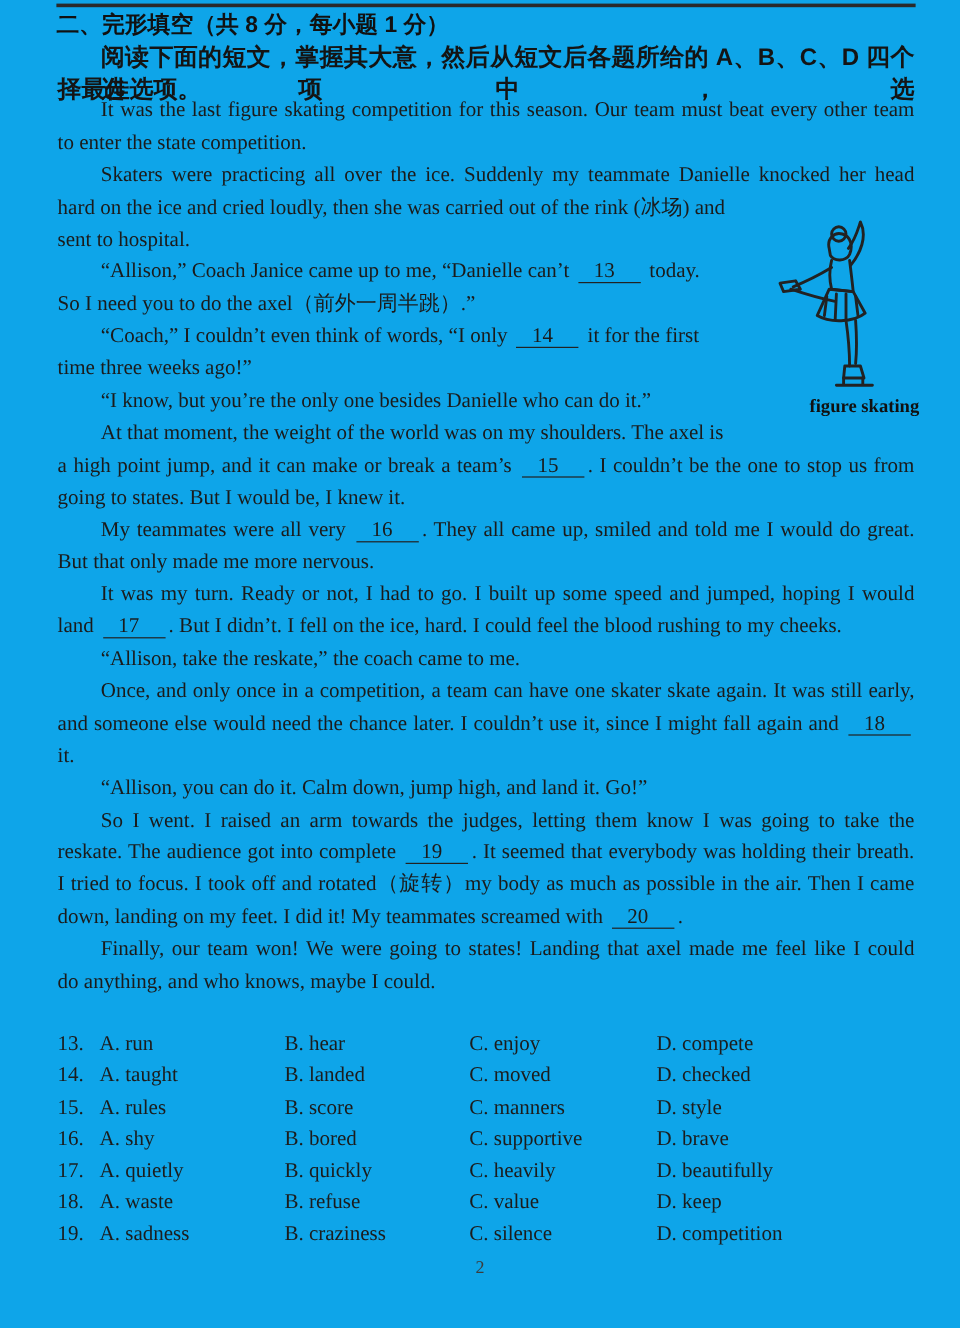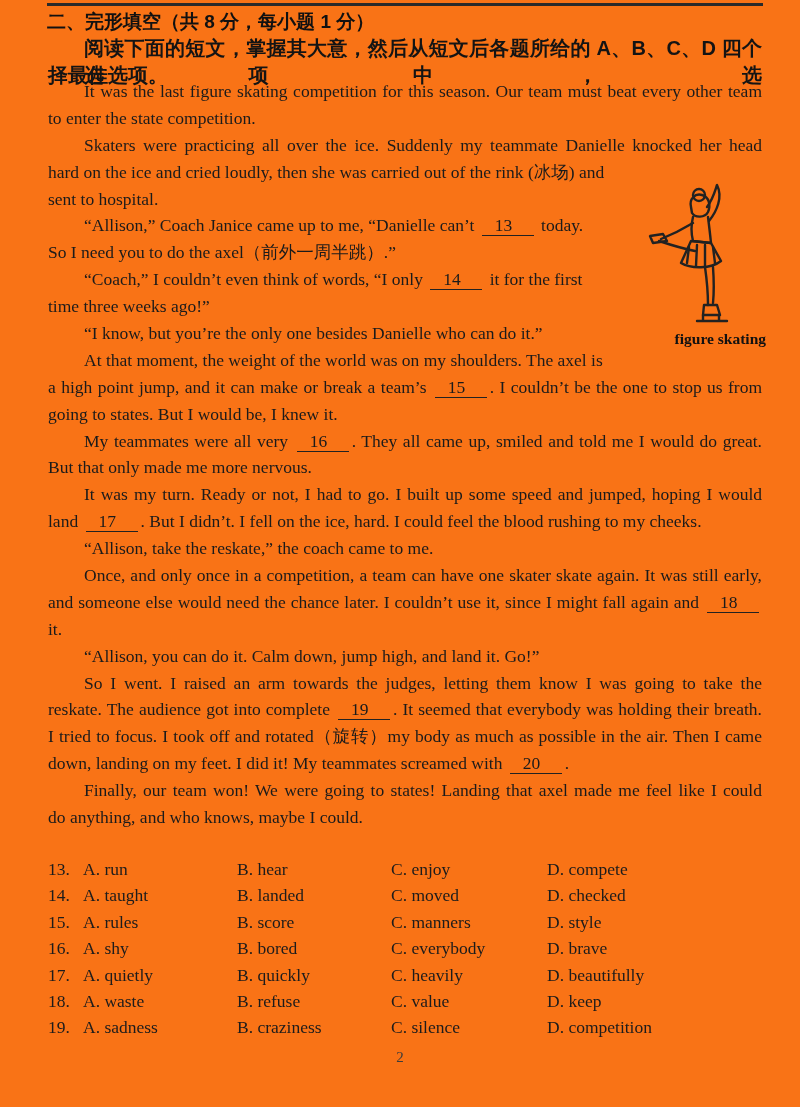--- a/index.html
+++ b/index.html
@@ -1,19 +1,19 @@
 <!DOCTYPE html>
 <html><head>
 <meta charset="utf-8">
 <style>
   html,body {margin:0; padding:0;}
   body {width:800px; height:1107px; background:#ffffff; position:relative;
         font-family:"Liberation Serif", serif; color:#1c1c1c;
         -webkit-font-smoothing:antialiased;}
-  .page {position:absolute; inset:0; background:#f97316; overflow:hidden;padding-left:39px;}
+  .page {position:absolute; inset:0; background:#0ea5e9; overflow:hidden;padding-left:39px;}
 
   .top-rule {position:absolute; left:47px; top:3px; width:716px; height:0;
              border-top:3px solid #2a2a2a;}
 
   .heading {position:absolute; left:47px; top:9px; width:714px;
             font-family:"Liberation Sans", sans-serif; font-weight:700;
             font-size:19px; line-height:26px; color:#111;}
 
   .instructions {position:absolute; left:48px; top:35px; width:714px;
                  font-family:"Liberation Sans", sans-serif; font-weight:600;
@@ -135,21 +135,21 @@
         <div>15.</div>
         <div>A. rules</div>
         <div>B. score</div>
         <div>C. manners</div>
         <div>D. style</div>
       </div>
       <div class="opt-row">
         <div>16.</div>
         <div>A. shy</div>
         <div>B. bored</div>
-        <div>C. everybody</div>
+        <div>C. supportive</div>
         <div>D. brave</div>
       </div>
       <div class="opt-row">
         <div>17.</div>
         <div>A. quietly</div>
         <div>B. quickly</div>
         <div>C. heavily</div>
         <div>D. beautifully</div>
       </div>
       <div class="opt-row">

